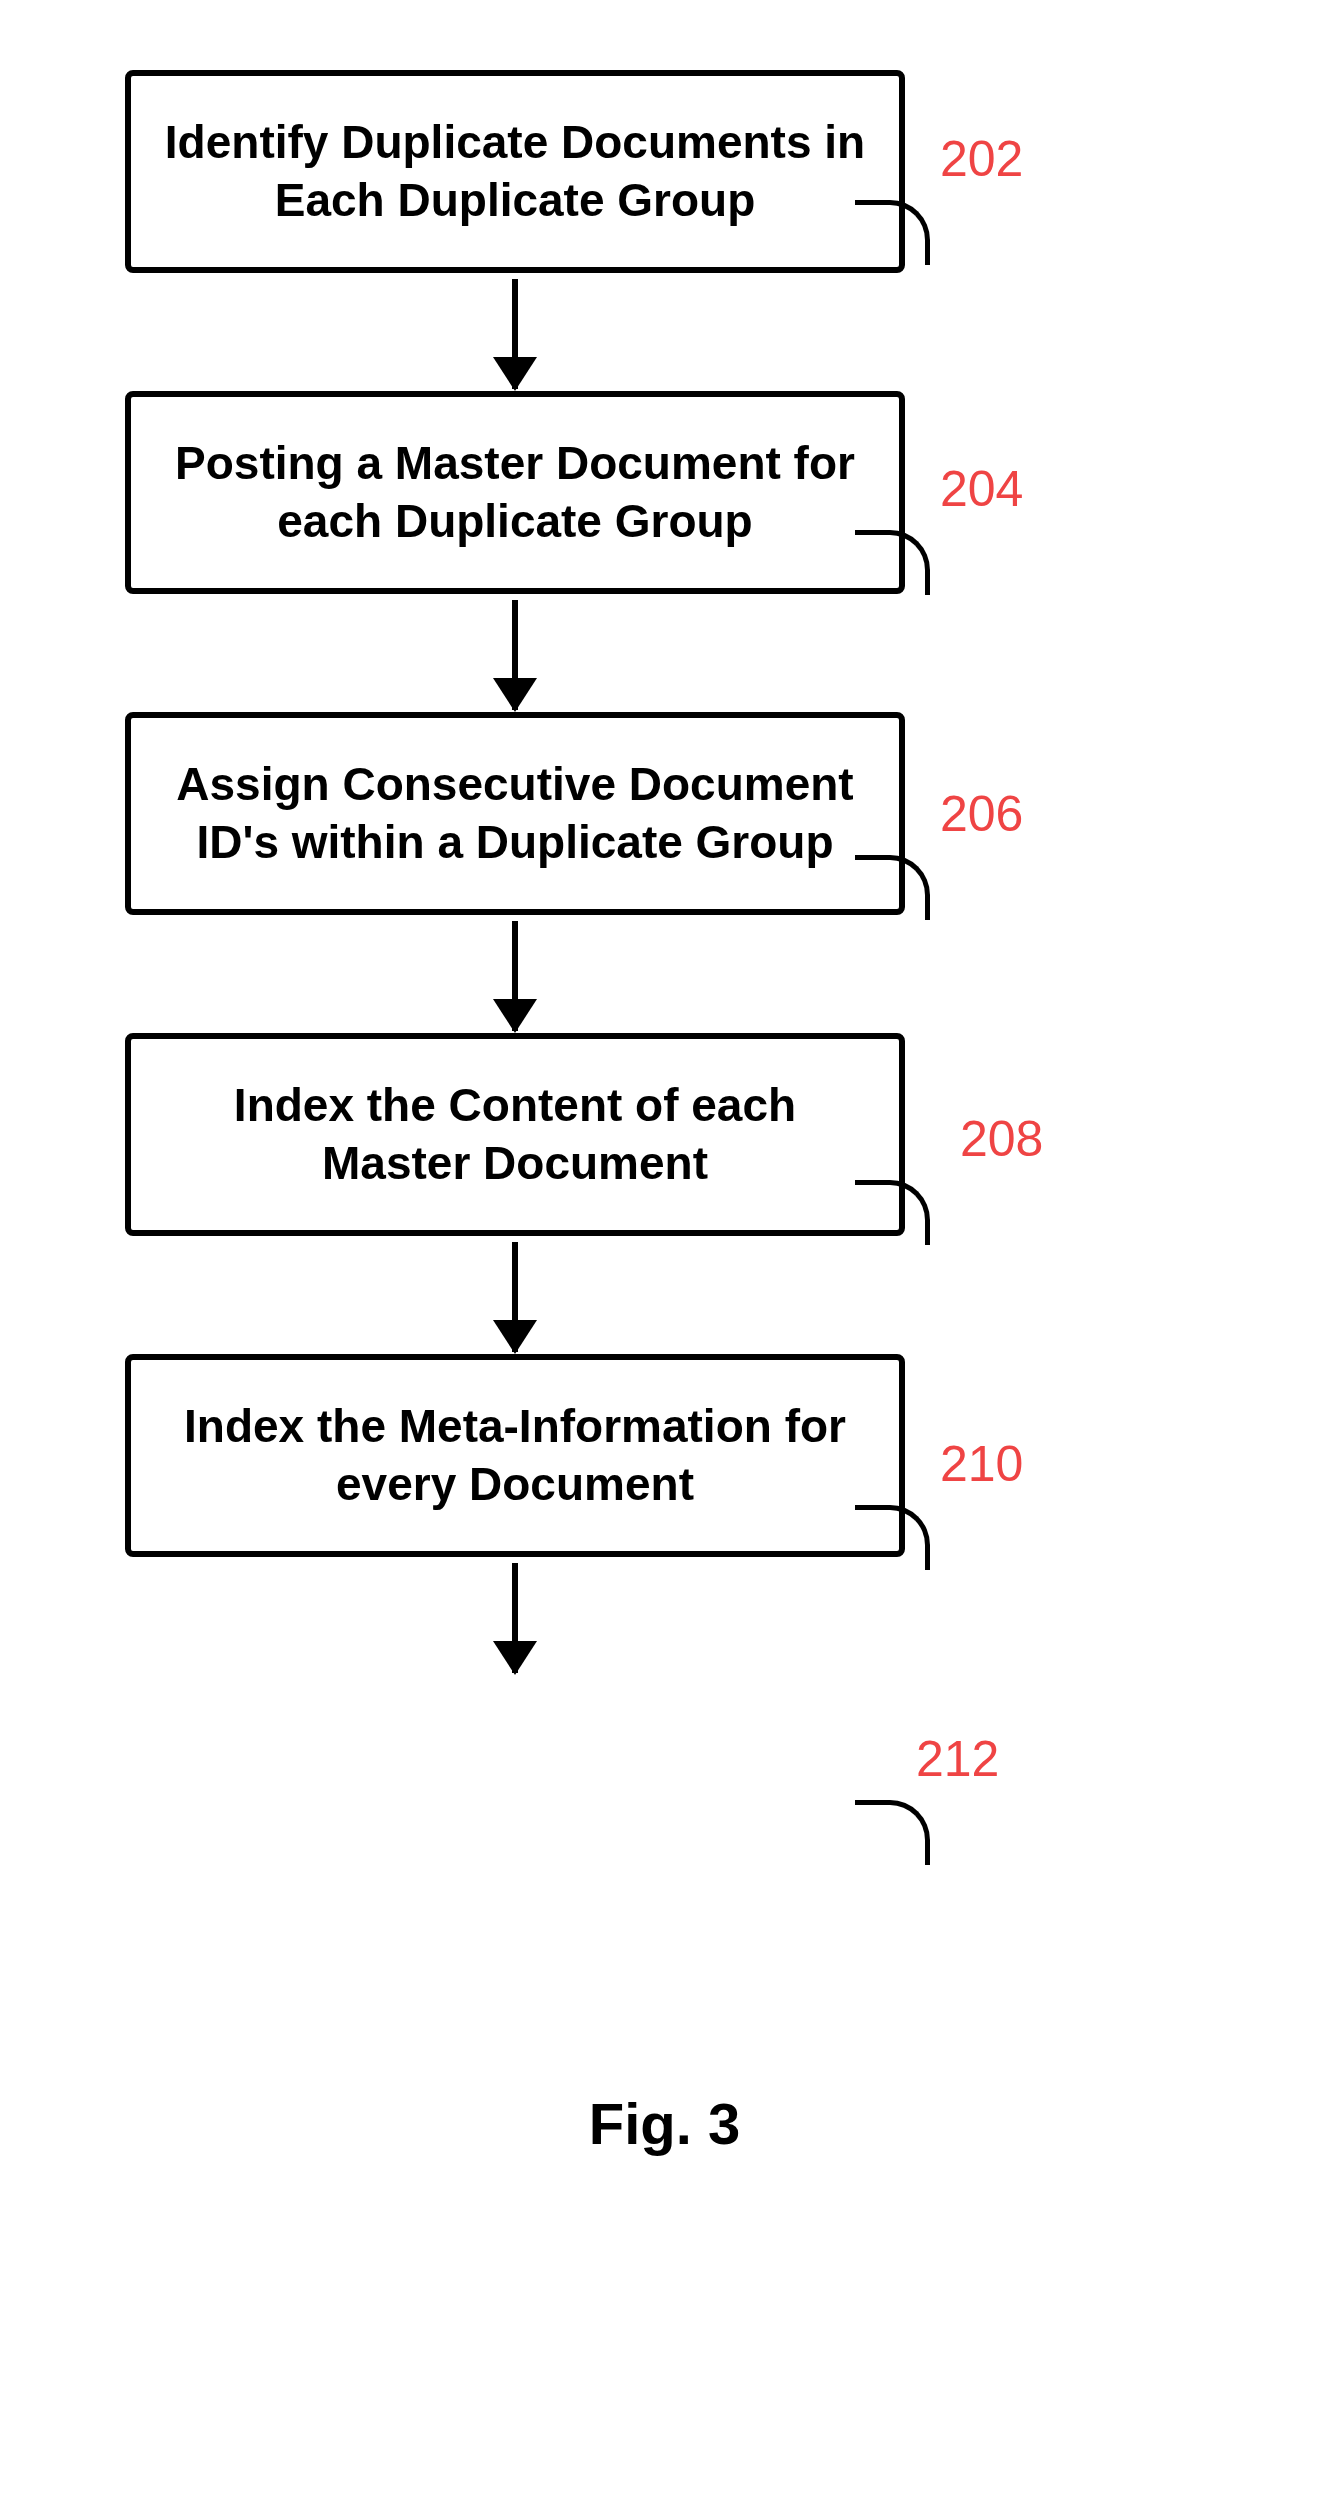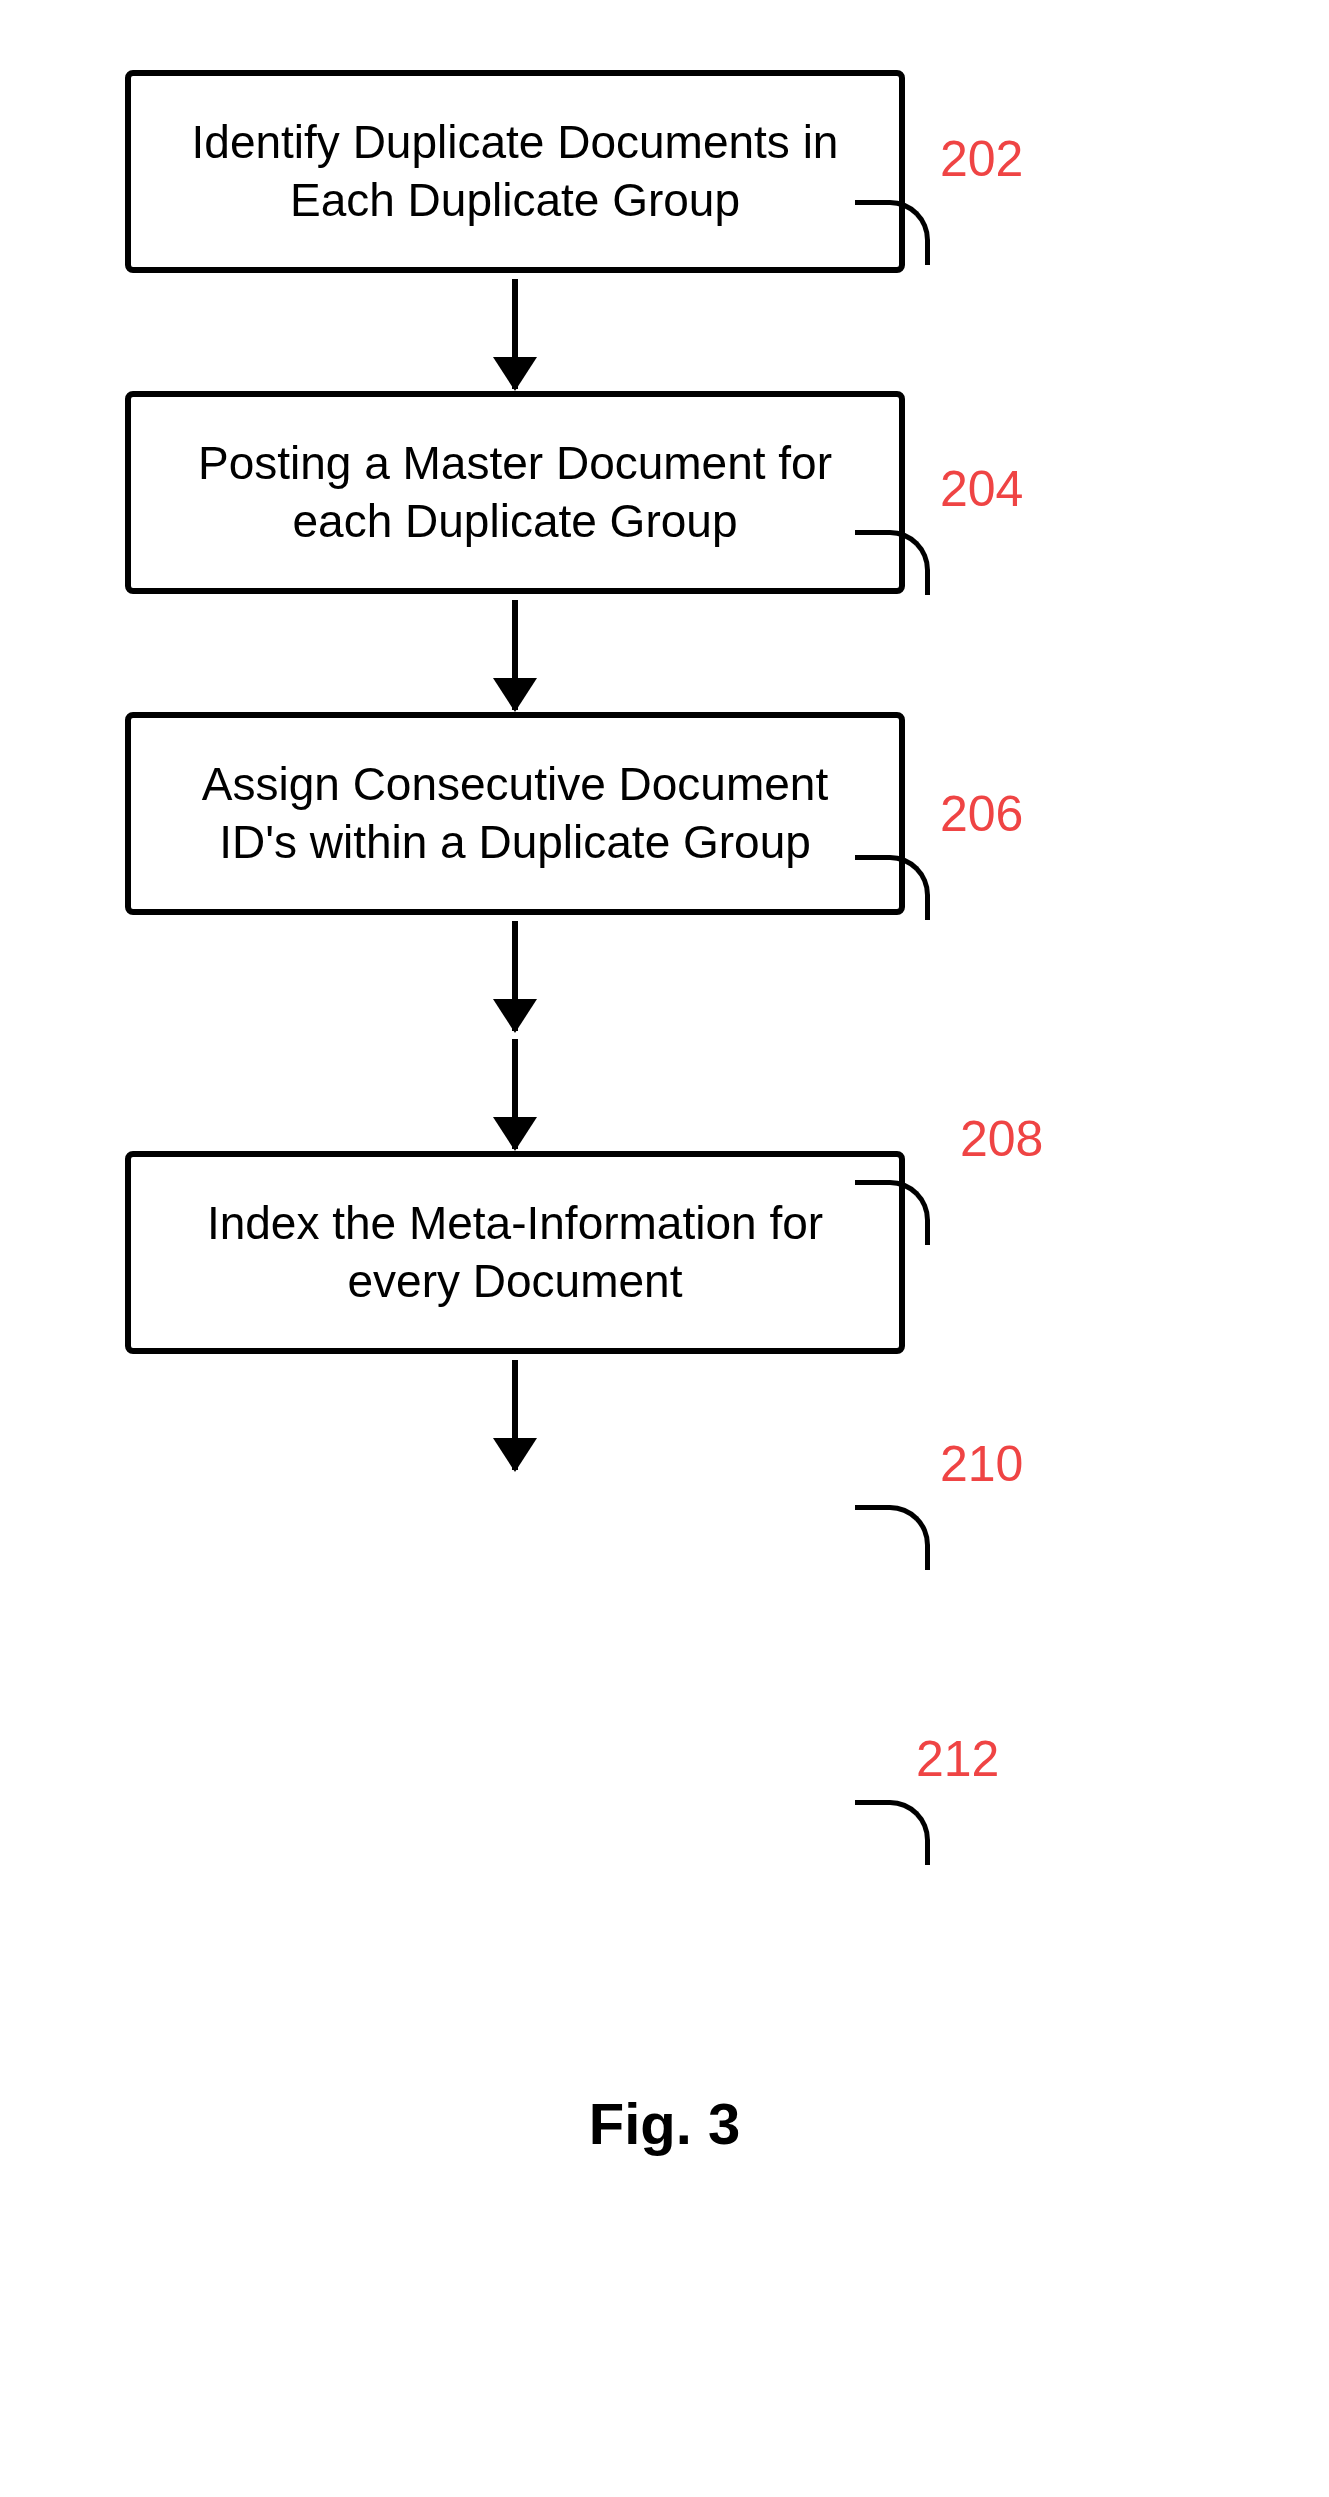--- a/index.html
+++ b/index.html
@@ -15,20 +15,21 @@
     background: #ffffff;
   }
   .flow {
     position: absolute;
     left: 80px;
     top: 70px;
     width: 870px;
     display: flex;
     flex-direction: column;
     align-items: center;
+    font-weight: bold;
   }
   .box {
     box-sizing: border-box;
     width: 780px;
     border: 6px solid #000;
     border-radius: 8px;
     padding: 38px 30px;
     text-align: center;
     font-size: 46px;
     line-height: 1.25;
@@ -88,20 +89,23 @@
     <div class="box">
       <span>Posting a Master Document for each Duplicate Group</span>
     </div>
     <div class="arrow"></div>
 
     <div class="box">
       <span>Assign Consecutive Document ID's within a Duplicate Group</span>
     </div>
     <div class="arrow"></div>
 
+    <div class="box">
+      <span>Index the Content of each Master Document</span>
+    </div>
     <div class="arrow"></div>
 
     <div class="box">
       <span>Index the Meta-Information for every Document</span>
     </div>
     <div class="arrow"></div>
 
 
   </div>
 

